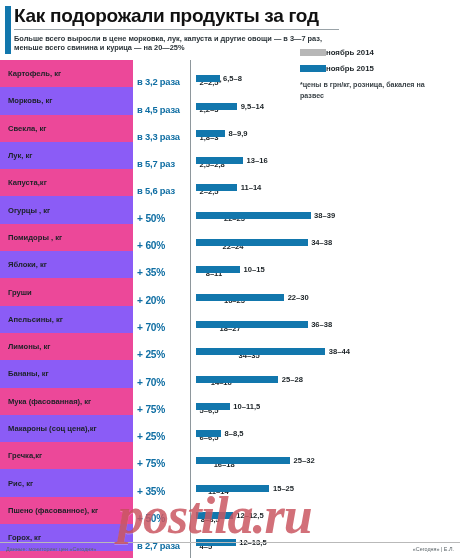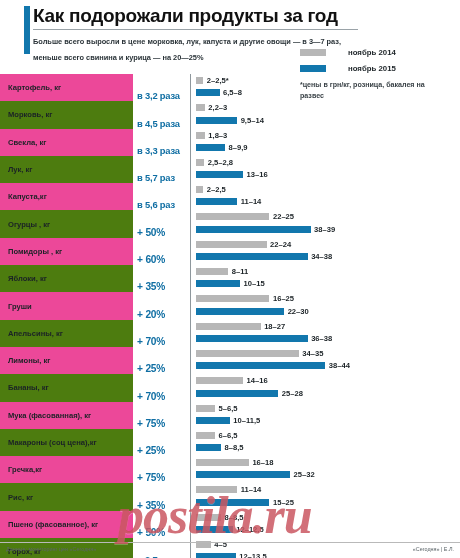--- a/index.html
+++ b/index.html
@@ -5,46 +5,46 @@
   html,body{margin:0;padding:0;}
   body{
     width:460px;height:558px;
     background:#ffffff;
     font-family:"Liberation Sans","DejaVu Sans",sans-serif;
     overflow:hidden;position:relative;
   }
   #page{position:relative;width:460px;height:558px;box-sizing:border-box;}
 
   
-  .header{position:relative;padding:6px 8px 4px 14px;margin-left:19px;}
+  .header{position:relative;padding:6px 8px 4px 14px;}
   .accent-bar{
     position:absolute;left:5px;top:6px;width:6px;height:48px;
     background:#1277ad;
   }
   .title{
     font-size:19px;font-weight:bold;color:#111111;
     letter-spacing:-0.3px;line-height:20px;margin:0 0 3px 0;
     white-space:nowrap;
   }
   .title-rule{
     height:1px;background:#9aa3a8;margin:0 0 4px 0;width:325px;
   }
   .subtitle{
-    font-size:7.4px;color:#2a3338;line-height:16px;font-weight:bold;
+    font-size:7.4px;color:#2a3338;line-height:9px;font-weight:bold;
     width:330px;
   }
 
   
   .chart{position:relative;margin-top:4px;}
   .row{
     position:relative;height:27.3px;display:flex;align-items:stretch;
   }
   .row.alt .cell-label{background:#ec4899;}
   .row .cell-label{
-    width:133px;flex:0 0 133px;background:#4d7c0f;
+    width:133px;flex:0 0 133px;background:#8b5cf6;
     display:flex;align-items:center;box-sizing:border-box;
     padding-left:8px;
   }
   .lbl{
     font-size:7.6px;color:#1b2226;font-weight:bold;line-height:9px;
     white-space:nowrap;
   }
   .cell-pct{
     width:58px;flex:0 0 58px;display:flex;align-items:flex-end;
     justify-content:flex-start;padding-left:4px;box-sizing:border-box;
@@ -53,40 +53,40 @@
   .pct{
     font-size:10.2px;font-weight:bold;color:#0f6ea3;white-space:nowrap;
     letter-spacing:-0.2px;
   }
   .pct.mult{font-size:9.4px;}
   .cell-bars{
     flex:1 1 auto;position:relative;padding-left:5px;box-sizing:border-box;
   }
 
   .barline{position:absolute;left:5px;display:flex;align-items:center;height:7px;}
-  .barline.old{top:3px;}
+  .barline.old{top:19px;flex-direction:column;}
   .barline.new{top:15.3px;}
   .bar{height:7px;display:block;}
   .bar.old{background:#b7b7b7;}
   .bar.new{background:#1277ad;}
   .bval{
     font-size:7.6px;font-weight:bold;color:#1b2226;
     margin-left:3.5px;white-space:nowrap;line-height:7px;
   }
 
   
   .legend{
     position:absolute;left:300px;top:48px;width:150px;z-index:5;
   }
   .leg-item{display:flex;align-items:center;margin-bottom:7px;}
   .leg-sw{width:26px;height:7px;flex:0 0 26px;}
   .leg-sw.old{background:#b7b7b7;}
   .leg-sw.new{background:#1277ad;}
   .leg-txt{
-    font-size:7.8px;font-weight:bold;color:#1b2226;margin-left:22px;
+    font-size:7.8px;font-weight:bold;color:#1b2226;
     white-space:nowrap;
   }
   .legend-note{
     margin-top:3px;font-size:7.1px;color:#3a4247;font-weight:bold;
     line-height:10.5px;
   }
 
   
   .footer{
     position:absolute;left:0;bottom:0;width:460px;height:16px;

